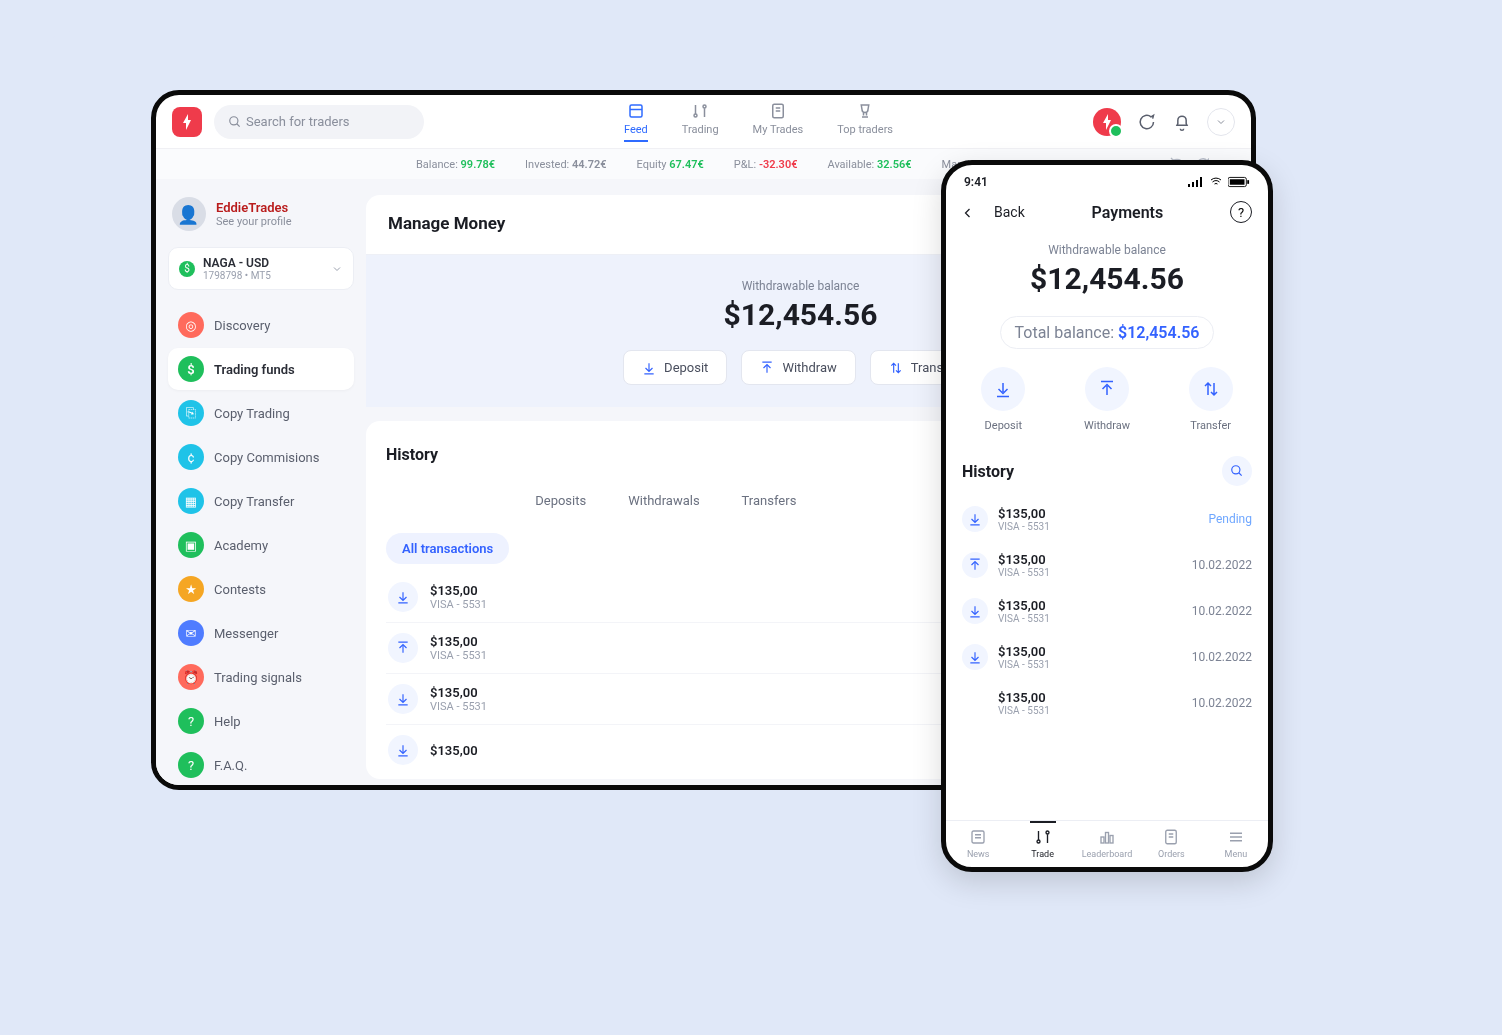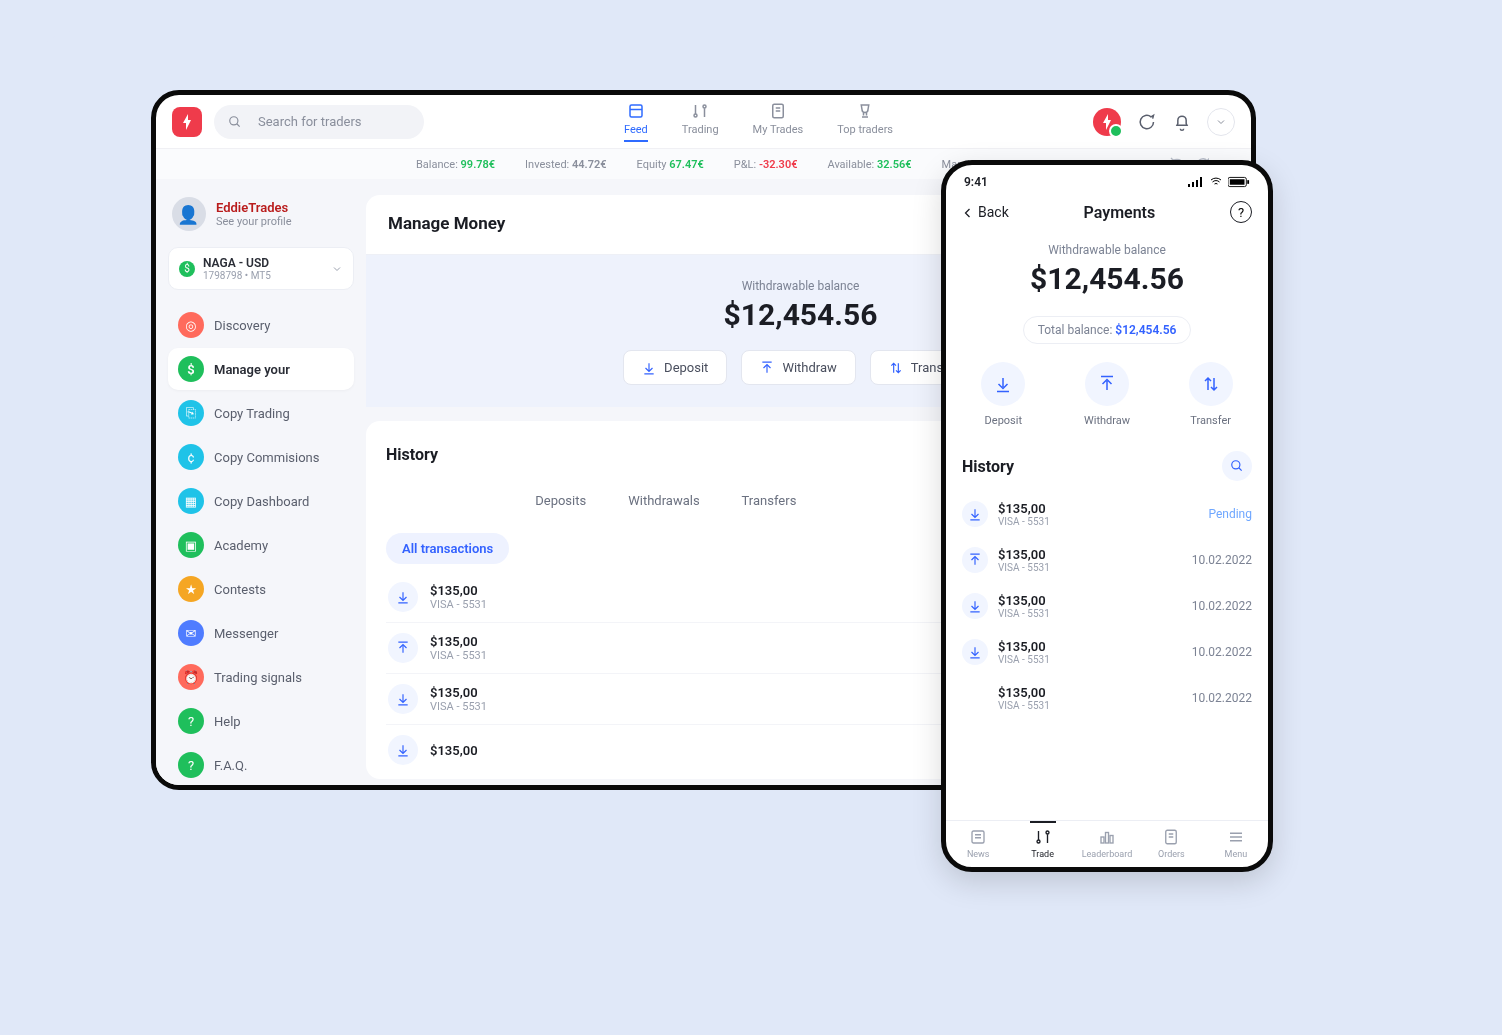--- a/index.html
+++ b/index.html
@@ -9,21 +9,21 @@
 
 
 .tablet {
   position: absolute; top: 60px; left: 120px; width: 1105px; height: 700px;
   background: #fff; border-radius: 28px; border: 5px solid #0a0a0a; overflow: hidden;
 }
 
 
 .topbar { display: flex; align-items: center; height: 54px; padding: 0 16px; gap: 12px; border-bottom: 1px solid #f0f0f4; }
 .logo { width: 30px; height: 30px; background: #ef3b4b; border-radius: 8px; display:flex; align-items:center; justify-content:center; color:#fff; font-weight:bold; font-size:16px;}
-.search { display:flex; align-items:center; gap:16px; background:#f2f3f7; border-radius:20px; height:34px; padding:0 14px; width:210px; color:#8a8f9c; font-size:13px;}
+.search { display:flex; align-items:center; gap:4px; background:#f2f3f7; border-radius:20px; height:34px; padding:0 14px; width:210px; color:#8a8f9c; font-size:13px;}
 .topnav { display:flex; gap:34px; margin-left:auto; margin-right:auto; }
 .topnav .tab { display:flex; flex-direction:column; align-items:center; gap:3px; font-size:11px; color:#8a8f9c; cursor:pointer; padding-bottom:4px; }
 .topnav .tab.active { color:#2f6bff; border-bottom:2px solid #2f6bff; }
 .topnav .tabicon { width:18px; height:18px; }
 .topright { display:flex; align-items:center; gap:14px; }
 .avatar-small { width:28px; height:28px; border-radius:50%; background:#ef3b4b; display:flex; align-items:center; justify-content:center; color:#fff; position:relative; }
 .avatar-small::after { content:""; position:absolute; right:-2px; bottom:-2px; width:10px; height:10px; background:#1fbf5c; border:2px solid #fff; border-radius:50%;}
 .iconbtn { width:22px; height:22px; color:#5a5f6d; display:flex; align-items:center; justify-content:center; }
 .chev-circle { width:28px; height:28px; border:1px solid #e3e5ec; border-radius:50%; display:flex; align-items:center; justify-content:center; color:#8a8f9c;}
 
@@ -90,29 +90,29 @@
 
 
 .phone {
   position: absolute; top: 130px; left: 910px; width: 332px; height: 712px;
   background:#fff; border-radius:31px; border:5px solid #0a0a0a; overflow:hidden; box-shadow:0 10px 30px rgba(0,0,0,.15);
   display:flex; flex-direction:column;
 }
 .p-status { display:flex; justify-content:space-between; padding:10px 18px 2px; font-size:12px; font-weight:600; color:#1b1d24;}
 .p-status .sig { display:flex; gap:4px; align-items:center;}
 .p-header { display:flex; align-items:center; justify-content:space-between; padding:10px 16px 8px;}
-.p-back { display:flex; align-items:flex-end; gap:4px; font-size:14px; color:#1b1d24; cursor:pointer;}
+.p-back { display:flex; align-items:flex-end; gap:20px; font-size:14px; color:#1b1d24; cursor:pointer;}
 .p-title { font-size:16px; font-weight:600; color:#1b1d24;}
 .p-help { width:22px; height:22px; border:1.5px solid #1b1d24; border-radius:50%; display:flex; align-items:center; justify-content:center; font-size:13px;}
 
 .p-balance { text-align:center; padding:12px 0 6px;}
 .p-balance .lbl { font-size:12px; color:#7c8394;}
 .p-balance .amt { font-size:30px; font-weight:700; color:#1b1d24; margin-top:4px;}
 .p-total { text-align:center; margin-top:14px;}
-.p-total .pill { display:inline-block; border:1px solid #eceef4; border-radius:18px; padding:6px 14px; font-size:12px; color:#7c8394;}
+.p-total .pill { display:inline-block; border:1px solid #eceef4; border-radius:18px; padding:6px 14px; font-size:16px; color:#7c8394;}
 .p-total .pill b { color:#3362ff; font-weight:600;}
 
 .p-actions { display:flex; justify-content:space-around; padding:18px 6px 8px;}
 .p-act { display:flex; flex-direction:column; align-items:center; gap:8px; font-size:11px; color:#6b7180; cursor:pointer;}
 .p-act .circ { width:44px; height:44px; border-radius:50%; background:#f1f5ff; display:flex; align-items:center; justify-content:center; color:#3362ff;}
 
 .p-history { padding:6px 16px 0; flex:1; overflow:hidden;}
 .p-history .hdr { display:flex; align-items:center; justify-content:space-between; padding:10px 0;}
 .p-history .hdr h4 { font-size:16px; font-weight:700; color:#1b1d24;}
 .p-row { display:flex; align-items:center; padding:10px 0;}
@@ -249,33 +249,33 @@
               </svg>
             </div>
         </div>
 
         <div class="navitem">
             <div class="navicon" style="background:#ff6a5c">◎</div>
             <span>Discovery</span>
           </div>
         <div class="navitem active">
             <div class="navicon" style="background:#1fbf5c">$</div>
-            <span>Manage your</span>
+            <span>Trading funds</span>
           </div>
         <div class="navitem">
             <div class="navicon" style="background:#1fc3e8">⎘</div>
             <span>Copy Trading</span>
           </div>
         <div class="navitem">
             <div class="navicon" style="background:#1fc3e8">¢</div>
             <span>Copy Commisions</span>
           </div>
         <div class="navitem">
             <div class="navicon" style="background:#1fc3e8">▦</div>
-            <span>Copy Dashboard</span>
+            <span>Copy Transfer</span>
           </div>
         <div class="navitem">
             <div class="navicon" style="background:#1fbf5c">▣</div>
             <span>Academy</span>
           </div>
         <div class="navitem">
             <div class="navicon" style="background:#f5a623">★</div>
             <span>Contests</span>
           </div>
         <div class="navitem">

